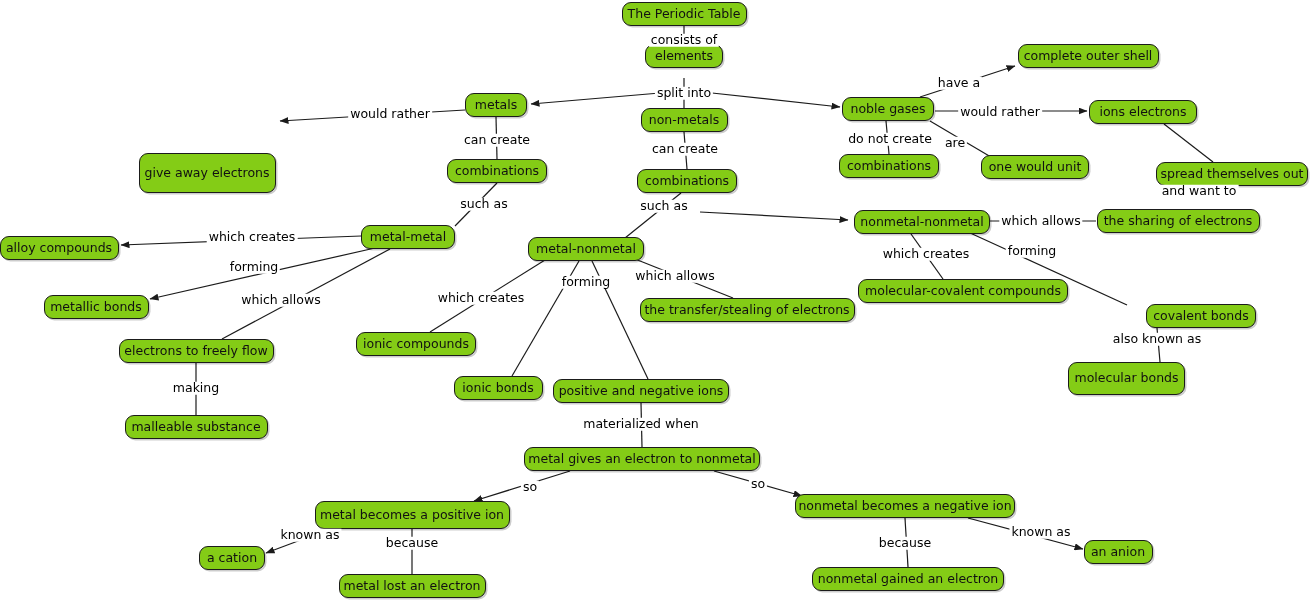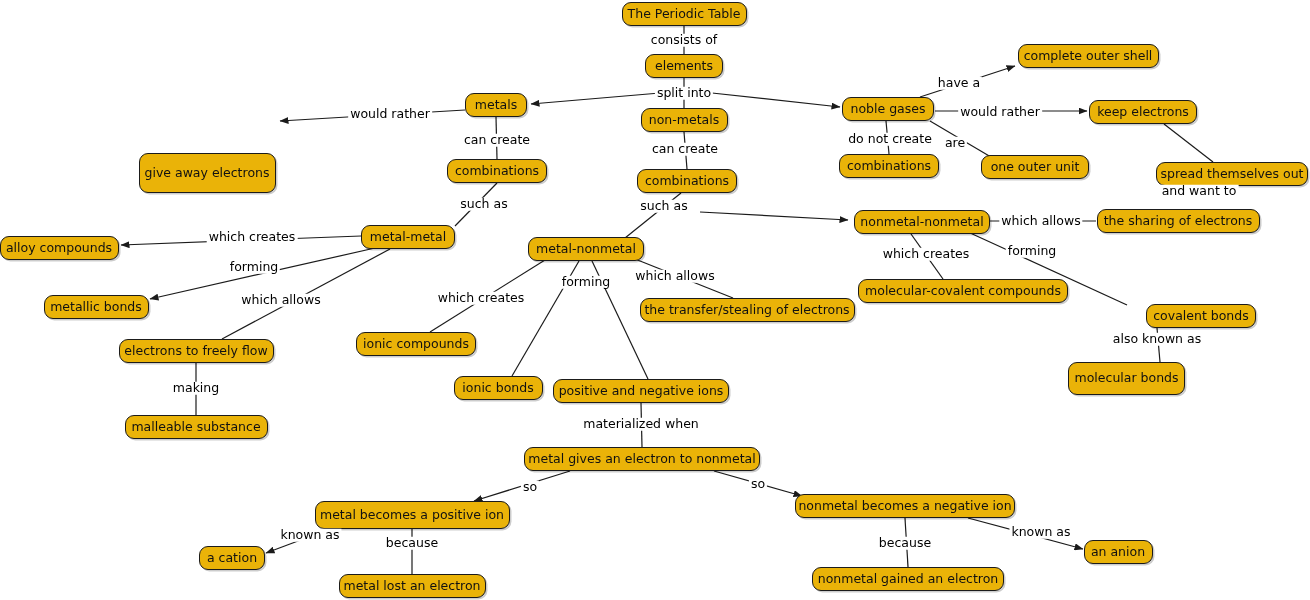--- a/index.html
+++ b/index.html
@@ -19,21 +19,21 @@
     position: absolute;
     left: 0;
     top: 0;
     width: 1310px;
     height: 600px;
     pointer-events: none;
   }
   .node {
     position: absolute;
     box-sizing: border-box;
-    background: #eab308;
+    background: #84cc16;
     border: 1.3px solid #1b1b1b;
     border-radius: 9px;
     color: #111111;
     font-size: 12.5px;
     line-height: 1;
     display: flex;
     align-items: center;
     justify-content: center;
     white-space: nowrap;
     padding: 0 18px;
@@ -94,29 +94,29 @@
         <line x1="570" y1="471" x2="474" y2="501" stroke="#1b1b1b" stroke-width="1.2" marker-end="url(#arrowhead)"></line>
         <line x1="714" y1="471" x2="802" y2="496" stroke="#1b1b1b" stroke-width="1.2" marker-end="url(#arrowhead)"></line>
         <line x1="338" y1="526" x2="266" y2="553" stroke="#1b1b1b" stroke-width="1.2" marker-end="url(#arrowhead)"></line>
         <line x1="412" y1="525" x2="412" y2="574" stroke="#1b1b1b" stroke-width="1.2"></line>
         <line x1="968" y1="518" x2="1083" y2="549" stroke="#1b1b1b" stroke-width="1.2" marker-end="url(#arrowhead)"></line>
         <line x1="905" y1="518" x2="908" y2="567" stroke="#1b1b1b" stroke-width="1.2"></line>
       </g>
   </svg>
   <div id="nodes-layer">
       <div class="node" style="left: 621.5px; top: 2px; width: 125px; height: 24px;">The Periodic Table</div>
-      <div class="node" style="left: 645px; top: 54px; width: 78px; height: 24px;">elements</div>
+      <div class="node" style="left: 645px; top: 44px; width: 78px; height: 24px;">elements</div>
       <div class="node" style="left: 465px; top: 93px; width: 62px; height: 24px;">metals</div>
       <div class="node" style="left: 640.5px; top: 108px; width: 87px; height: 24px;">non-metals</div>
       <div class="node" style="left: 842px; top: 97px; width: 92px; height: 24px;">noble gases</div>
       <div class="node" style="left: 1017.5px; top: 44px; width: 141px; height: 24px;">complete outer shell</div>
-      <div class="node" style="left: 1089px; top: 100px; width: 108px; height: 24px;">keep electrons</div>
+      <div class="node" style="left: 1089px; top: 100px; width: 108px; height: 24px;">ions electrons</div>
       <div class="node" style="left: 1156px; top: 162px; width: 152px; height: 24px;">spread themselves out</div>
       <div class="node" style="left: 839px; top: 154px; width: 100px; height: 24px;">combinations</div>
-      <div class="node" style="left: 981px; top: 155px; width: 108px; height: 24px;">one outer unit</div>
+      <div class="node" style="left: 981px; top: 155px; width: 108px; height: 24px;">one would unit</div>
       <div class="node" style="left: 138.5px; top: 109px; width: 137px; height: 40px; margin-top: 44px;">give away electrons</div>
       <div class="node" style="left: 447px; top: 159px; width: 100px; height: 24px;">combinations</div>
       <div class="node" style="left: 637px; top: 169px; width: 100px; height: 24px;">combinations</div>
       <div class="node" style="left: 361px; top: 225px; width: 94px; height: 24px;">metal-metal</div>
       <div class="node" style="left: 528px; top: 237px; width: 116px; height: 24px;">metal-nonmetal</div>
       <div class="node" style="left: 854px; top: 210px; width: 136px; height: 24px;">nonmetal-nonmetal</div>
       <div class="node" style="left: -0.5px; top: 236px; width: 119px; height: 24px;">alloy compounds</div>
       <div class="node" style="left: 43.5px; top: 295px; width: 105px; height: 24px;">metallic bonds</div>
       <div class="node" style="left: 118.5px; top: 339px; width: 155px; height: 24px;">electrons to freely flow</div>
       <div class="node" style="left: 124.5px; top: 415px; width: 143px; height: 24px;">malleable substance</div>

